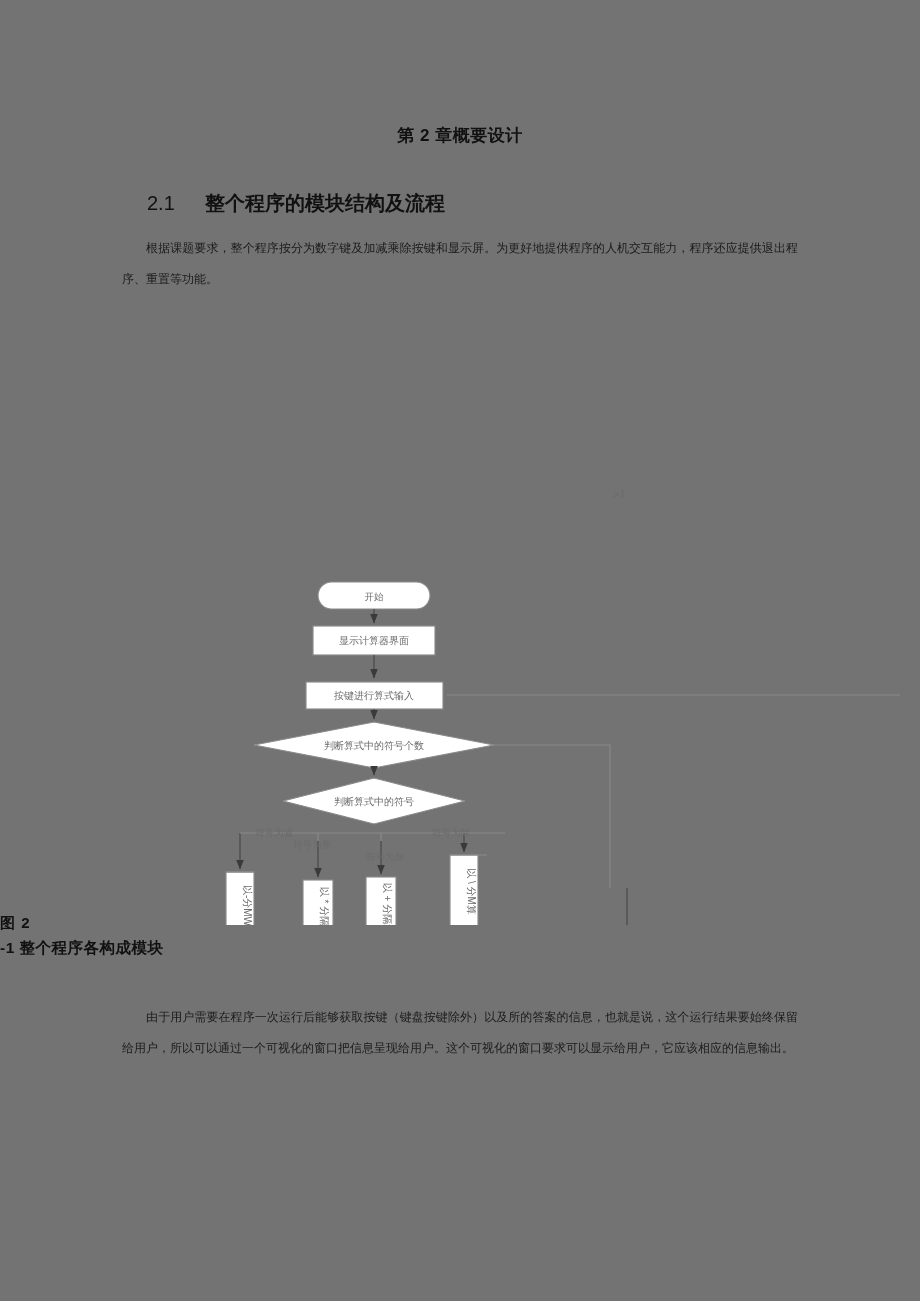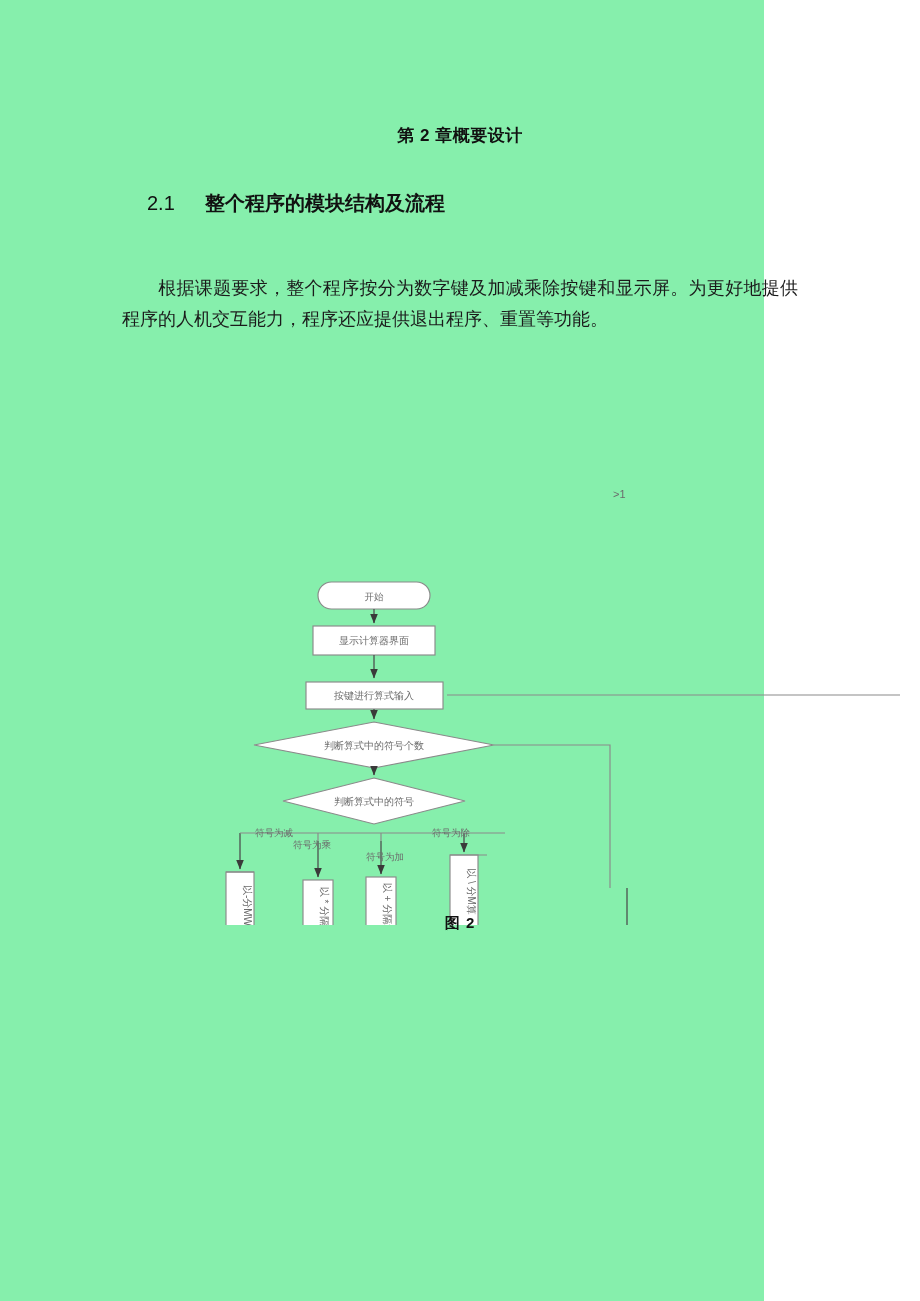--- a/index.html
+++ b/index.html
@@ -11,23 +11,23 @@
     width: 920px;
     height: 1301px;
     position: relative;
     font-family: "Liberation Serif", "DejaVu Serif", serif;
     color: #1a1a1a;
     overflow: hidden;
   }
   .page {
     position: absolute;
     inset: 0;
-    width: 764px;
+    width: 920px;
     height: 1301px;
-    background: #86efac;
+    background: #737373;
   }
 
   
   .doc-title {
     position: absolute;
     left: 0; top: 124px;
     width: 920px;
     text-align: center;
     font-family: "Liberation Sans", "DejaVu Sans", sans-serif;
     font-size: 17px;
@@ -48,45 +48,44 @@
     display: inline-block;
     width: 58px;
   }
   #sec-21 { left: 122px; top: 190px; margin-left: 25px; }
   #sec-22 { left: 122px; top: 967px; }
 
   .body-para {
     position: absolute;
     left: 122px;
     width: 676px;
-    font-size: 18px;
+    font-size: 12px;
     line-height: 31px;
     text-align: justify;
     text-justify: inter-character;
     color: #1b1b1b;
-    margin-top: 40px;
   }
   .body-para .indent { display: inline-block; width: 2em; }
   #para-1 { top: 233px; }
   #para-2 { top: 1002px; }
 
   
   .flow {
     position: absolute;
     left: 0; top: 285px;
     width: 920px;
     height: 640px;
   }
   .flow svg { display: block; }
 
   .fig-caption {
     position: absolute;
     left: 0;
     width: 920px;
-    text-align: center;
+    text-align: left;
     font-family: "Liberation Sans", "DejaVu Sans", sans-serif;
     font-weight: 700;
     color: #111;
   }
   #fig-cap-1 { top: 914px; font-size: 15px; letter-spacing: 1px; }
   #fig-cap-2 { top: 938px; font-size: 15.5px; letter-spacing: .5px; }
 </style>
 </head>
 <body>
 
@@ -225,16 +224,18 @@
         <text x="312" y="563" font-size="9.5" text-anchor="middle">符号为乘</text>
         <text x="385" y="575" font-size="9.5" text-anchor="middle">符号为加</text>
         <text x="451" y="551" font-size="9.5" text-anchor="middle">符号为除</text>
         <text x="545" y="676" font-size="8" text-anchor="middle">yes</text>
         <text x="464" y="700" font-size="8" text-anchor="middle">No</text>
       </g>
     </svg>
   </div>
 
   <div class="fig-caption" id="fig-cap-1">图 2</div>
-
-
+  <div class="fig-caption" id="fig-cap-2">-1 整个程序各构成模块</div>
+
+
+  <div class="body-para" id="para-2"><span class="indent"></span><span>由于用户需要在程序一次运行后能够获取按键（键盘按键除外）以及所的答案的信息，也就是说，这个运行结果要始终保留给用户，所以可以通过一个可视化的窗口把信息呈现给用户。这个可视化的窗口要求可以显示给用户，它应该相应的信息输出。</span></div>
 
 </div>
 
 </body></html>

